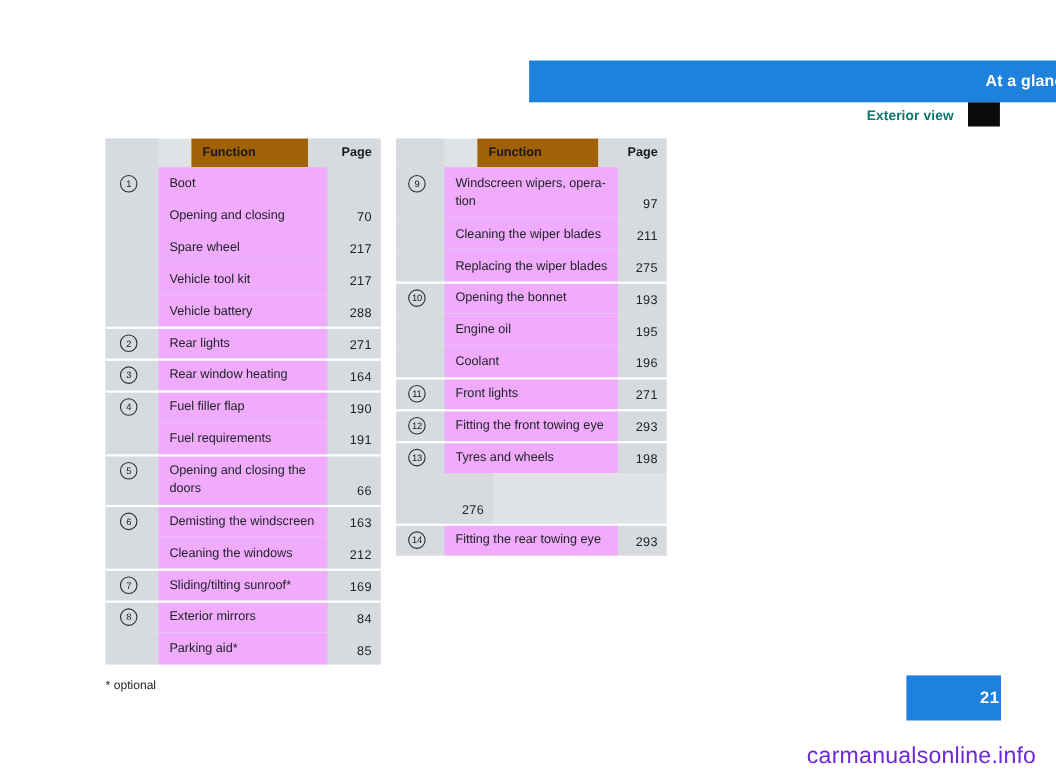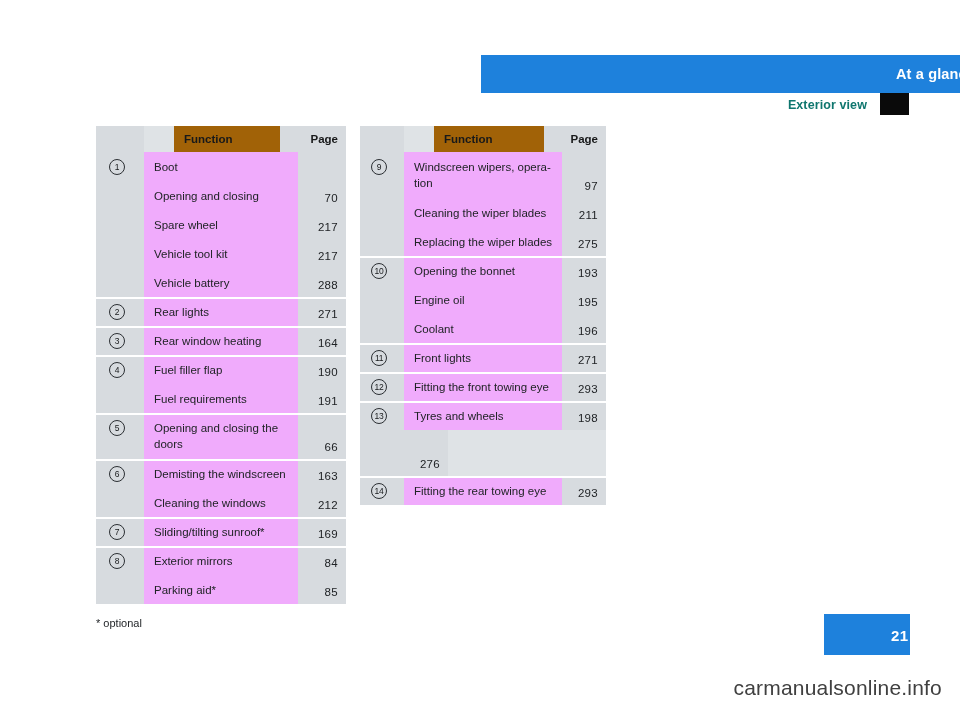--- a/index.html
+++ b/index.html
@@ -213,21 +213,21 @@
     letter-spacing: 0.5px;
     margin-left: 45px;
   }
 
   
   .watermark {
     position: absolute;
     right: 18px;
     top: 676px;
     font-size: 21px;
-    color: #404040;
+    color: #6d28d9;
     letter-spacing: 0.2px;
     white-space: nowrap;
   }
 </style>
 </head>
 <body>
 
 <div class="header-band">
   <div class="header-band-title">At a glance</div>
 </div>

